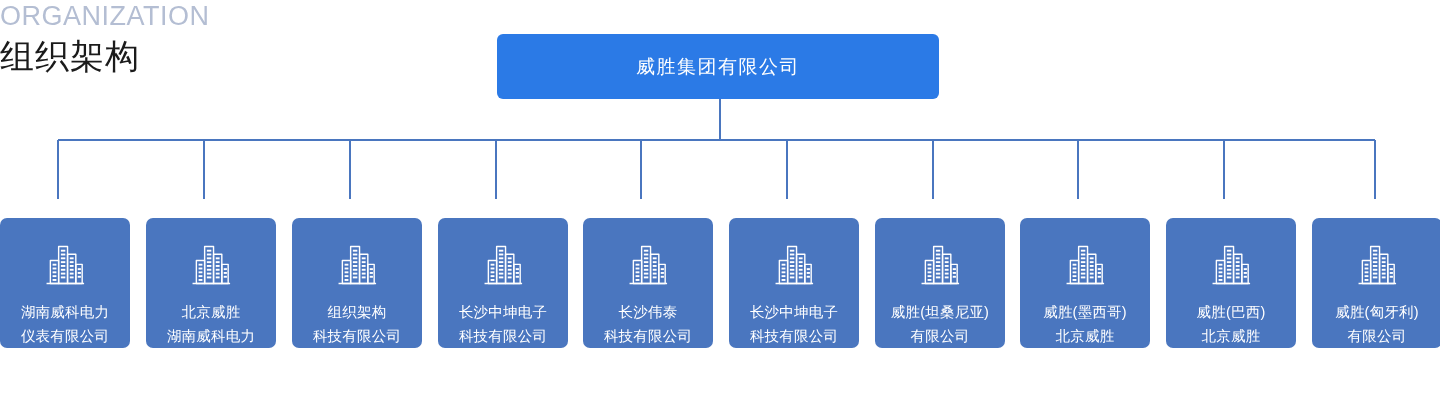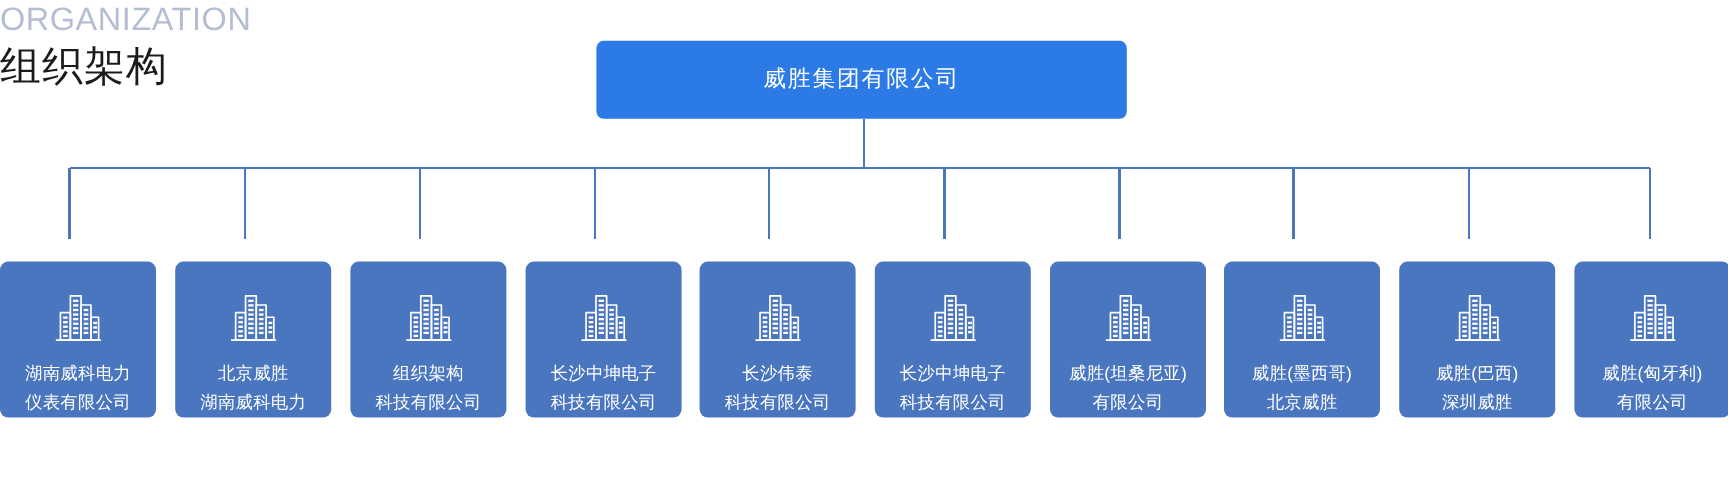--- a/index.html
+++ b/index.html
@@ -489,21 +489,21 @@
             <rect x="16.5" y="37" width="6" height="3"></rect>
           <rect x="16.5" y="43" width="6" height="3"></rect>
             <rect x="16.5" y="49" width="6" height="3"></rect>
           <rect x="16.5" y="55" width="6" height="3"></rect>
           <rect x="56" y="38" width="5" height="3"></rect>
             <rect x="56" y="44" width="5" height="3"></rect>
           <rect x="56" y="50" width="5" height="3"></rect>
         </g>
       </svg>
       <div class="card-label">威胜(巴西)
-深圳威胜</div>
+北京威胜</div>
     </div>
 
     <div class="child-card" style="left:1312px">
       <svg class="card-icon" viewBox="0 0 72 66">
         <g fill="none" stroke="#ffffff" stroke-width="2.2" stroke-linejoin="round">
           <path d="M26 4 h14 v58 h-14 z"></path>
             <path d="M40 16 h13 v46 h-13 z"></path>
           <path d="M13 26 h13 v36 h-13 z"></path>
             <path d="M53 32 h10 v30 h-10 z"></path>
             <path d="M7 62 h59"></path>

